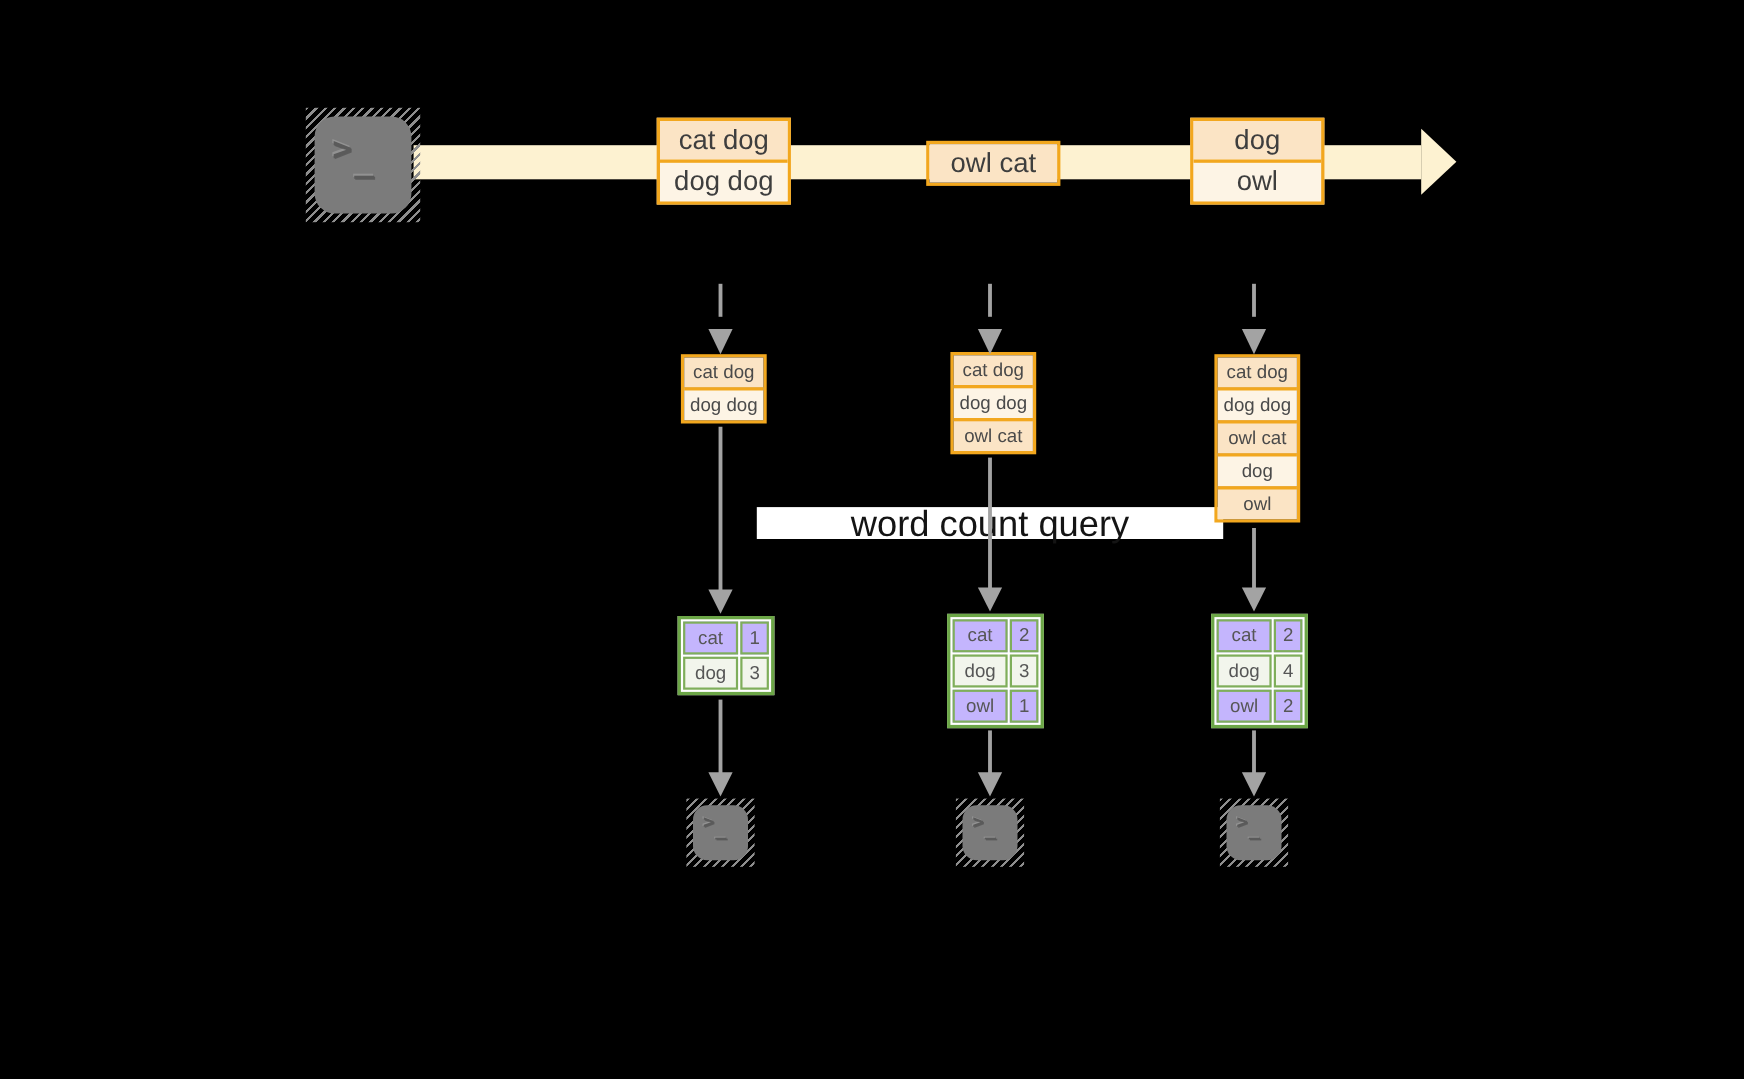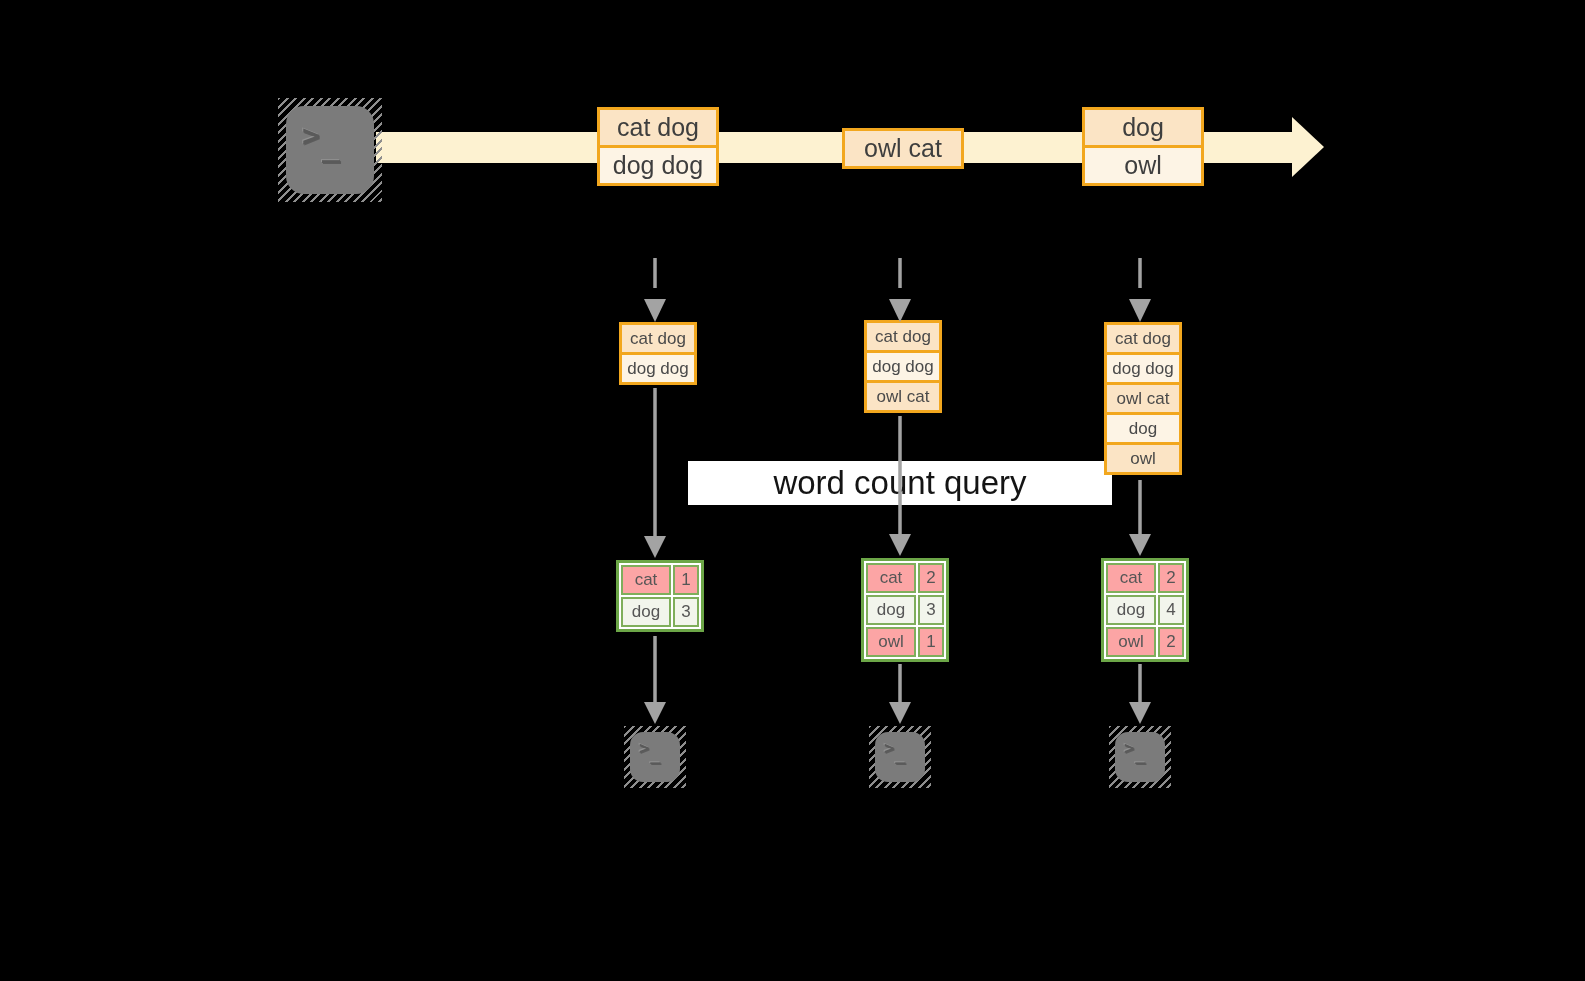--- a/index.html
+++ b/index.html
@@ -44,32 +44,32 @@
   
   .stack { position:absolute; width:72px; border:3px solid #f2a71e; z-index:5; }
   .stack .row { height:27px; line-height:27px; text-align:center; font-size:17px; color:#4a4a4a;
     background:#fbe4c5; }
   .stack .row + .row { border-top:3px solid #f2a71e; }
   .stack .row.alt { background:#fdf4e5; }
   .stack.s1 { left:619px; top:322px; }
   .stack.s2 { left:864px; top:320px; }
   .stack.s3 { left:1104px; top:322px; }
   
-  .query-box { position:absolute; left:688px; top:461px; width:424px; height:44px; background:#fff;
+  .query-box { position:absolute; left:688px; top:461px; width:424px; height:29px; background:#fff;
     display:flex; align-items:center; justify-content:center; z-index:4;
     font-size:33px; color:#141414; }
   
   .counts { position:absolute; width:78px; border:3px solid #6ca647; background:#fff; padding:2px;
     display:flex; flex-direction:column; gap:2px; box-sizing:content-box; z-index:5; }
   .crow { display:flex; gap:2px; height:30px; }
   .ccell { border:2px solid #7fae5b; display:flex; align-items:center; justify-content:center;
     font-size:17px; color:#565656; box-sizing:border-box; }
   .ccell.word { width:50px; }
   .ccell.num { flex:1; }
-  .crow.odd .ccell { background:#fca5a5; }
+  .crow.odd .ccell { background:#c4b5fd; }
   .crow.even .ccell { background:#f2f5ec; }
   .counts.c1 { left:616px; top:560px; }
   .counts.c2 { left:861px; top:558px; }
   .counts.c3 { left:1101px; top:558px; }
   
   svg.arrows { position:absolute; left:0; top:0; z-index:6; pointer-events:none; }
 </style>
 </head>
 <body>
 

